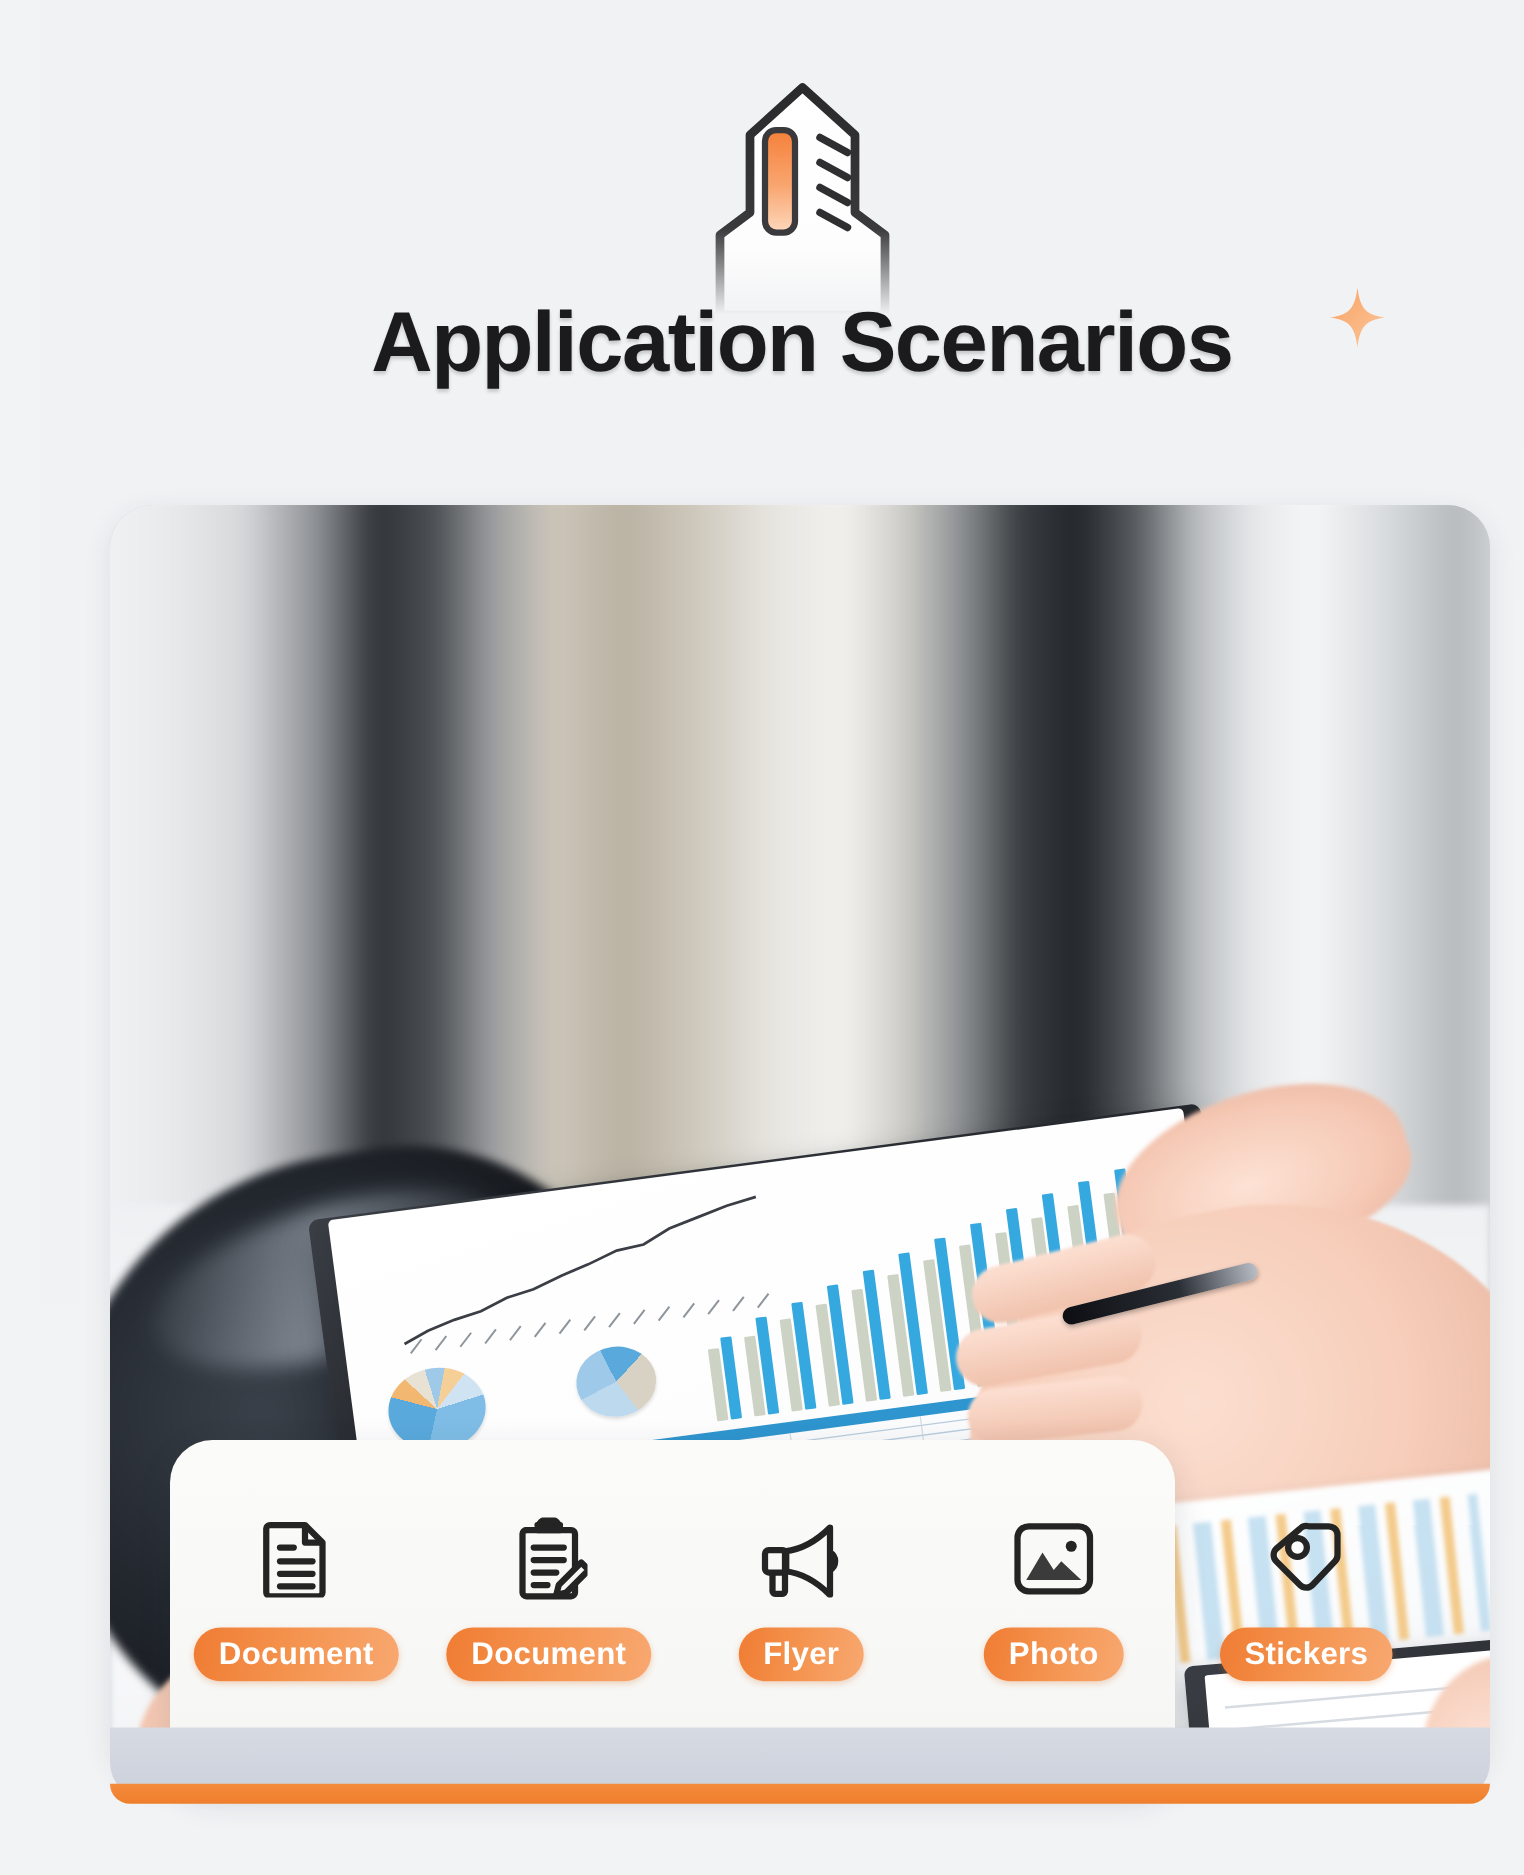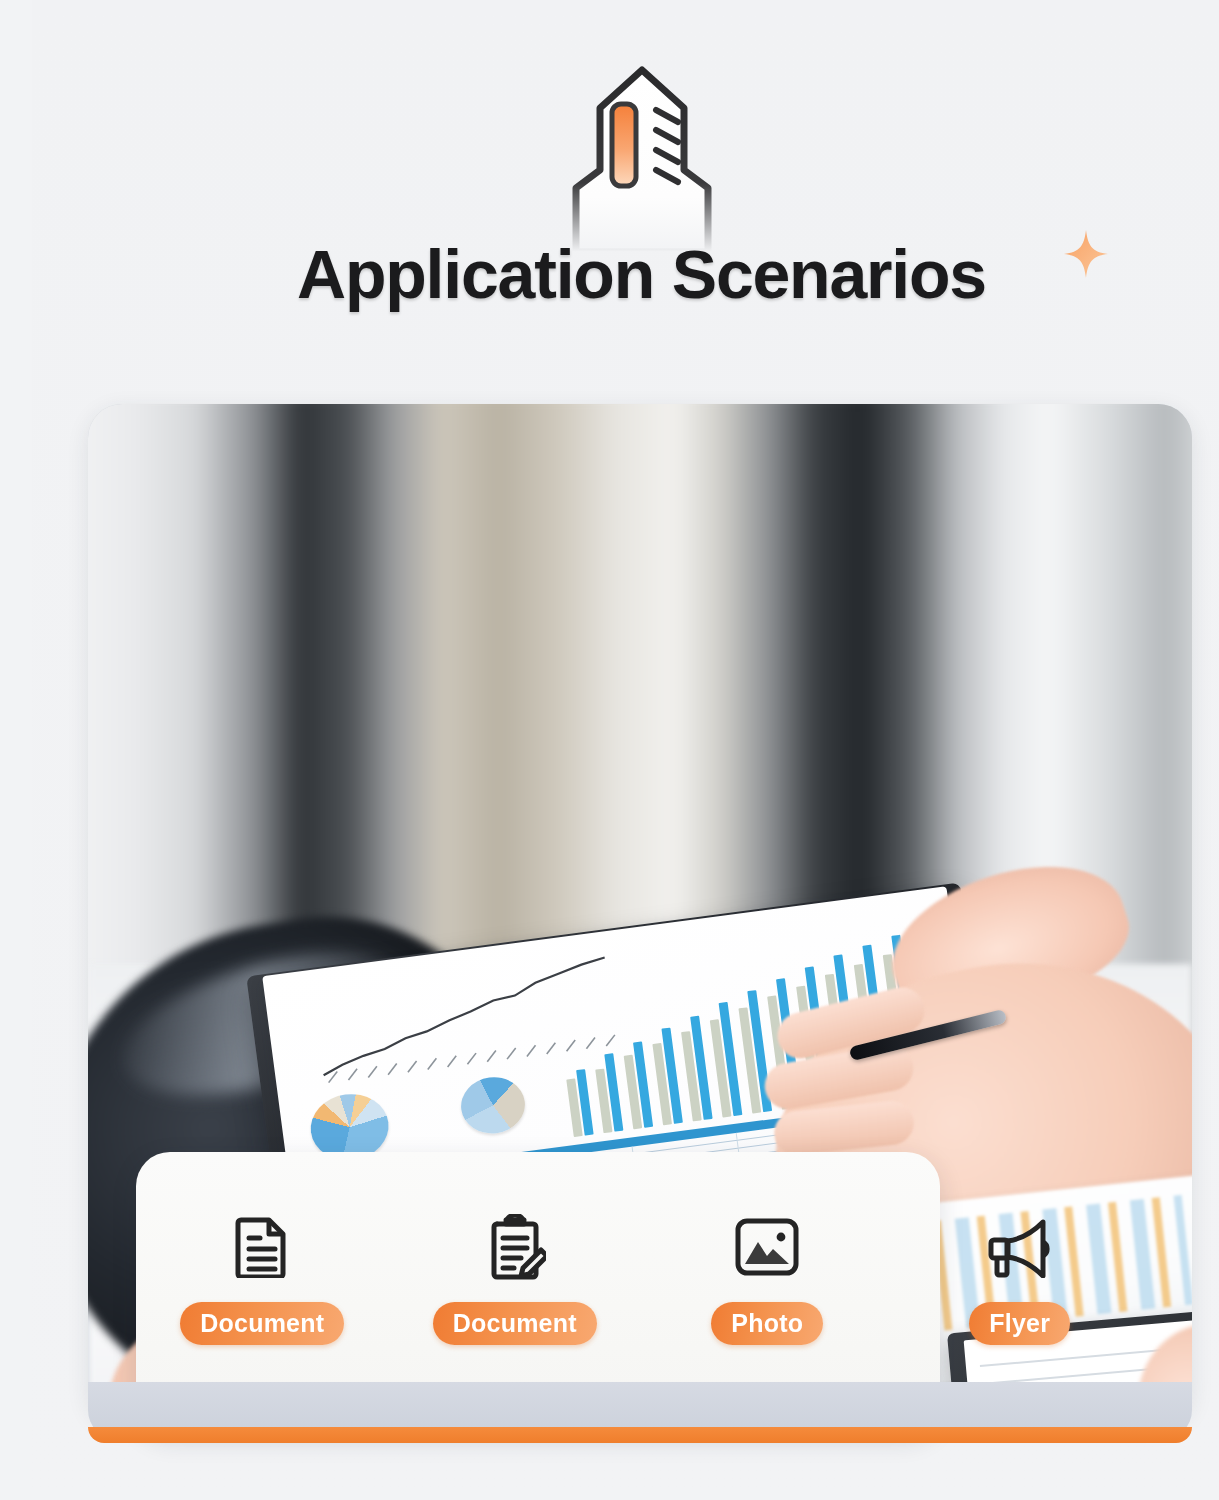--- a/index.html
+++ b/index.html
@@ -693,41 +693,50 @@
               <path d="M19 54 h11"></path>
             </g>
             <path d="M57 36 l6 6 -18 18 -8 2 2 -8 z" fill="#f5f5f3" stroke="#242424" stroke-width="5" stroke-linejoin="round"></path>
           </svg>
         </div>
         <span class="badge-pill">Document</span>
       </div>
 
       <div class="badge-item">
         <div class="badge-icon">
-          <svg viewBox="0 0 66 58" width="66" height="58">
-            <rect x="4" y="3" width="58" height="52" rx="9" fill="none" stroke="#242424" stroke-width="5"></rect>
-            <circle cx="47" cy="19" r="4.4" fill="#242424"></circle>
-            <path d="M11 46 L24 24 L33 38 L39 31 L55 46 Z" fill="#3b3b3b"></path>
-          </svg>
-        </div>
-        <span class="badge-pill">Photo</span>
-      </div>
-
-      <div class="badge-item">
-        <div class="badge-icon">
           <svg viewBox="0 0 70 62" width="70" height="62">
             <path d="M58 6 C44 20 32 24 22 25 L22 41 C32 42 44 46 58 60 Z" fill="none" stroke="#242424" stroke-width="5" stroke-linejoin="round"></path>
             <rect x="6" y="24" width="17" height="18" rx="3" fill="none" stroke="#242424" stroke-width="5"></rect>
             <path d="M58 26 a8 8 0 0 1 0 14" fill="none" stroke="#242424" stroke-width="5"></path>
             <path d="M12 42 L12 57 a2 2 0 0 0 2 2 h6 a2 2 0 0 0 2 -2 L22 42" fill="none" stroke="#242424" stroke-width="5" stroke-linejoin="round"></path>
           </svg>
         </div>
         <span class="badge-pill">Flyer</span>
       </div>
 
+      <div class="badge-item">
+        <div class="badge-icon">
+          <svg viewBox="0 0 66 58" width="66" height="58">
+            <rect x="4" y="3" width="58" height="52" rx="9" fill="none" stroke="#242424" stroke-width="5"></rect>
+            <circle cx="47" cy="19" r="4.4" fill="#242424"></circle>
+            <path d="M11 46 L24 24 L33 38 L39 31 L55 46 Z" fill="#3b3b3b"></path>
+          </svg>
+        </div>
+        <span class="badge-pill">Photo</span>
+      </div>
+
+      <div class="badge-item">
+        <div class="badge-icon">
+          <svg viewBox="0 0 66 62" width="66" height="62">
+            <path d="M35 5 h16 a7 7 0 0 1 7 7 v16 a7 7 0 0 1 -2 5 L38 52 a7 7 0 0 1 -10 0 L9 33 a7 7 0 0 1 0 -10 L28 7 a7 7 0 0 1 7 -2 z" fill="none" stroke="#242424" stroke-width="5" stroke-linejoin="round"></path>
+            <circle cx="26" cy="22" r="7.5" fill="none" stroke="#242424" stroke-width="5"></circle>
+          </svg>
+        </div>
+        <span class="badge-pill">Stickers</span>
+      </div>
 
     </div>
   </div>
 
   <div class="card-base"></div>
   <div class="card-strip"></div>
 
 </div>
 
 </body></html>

